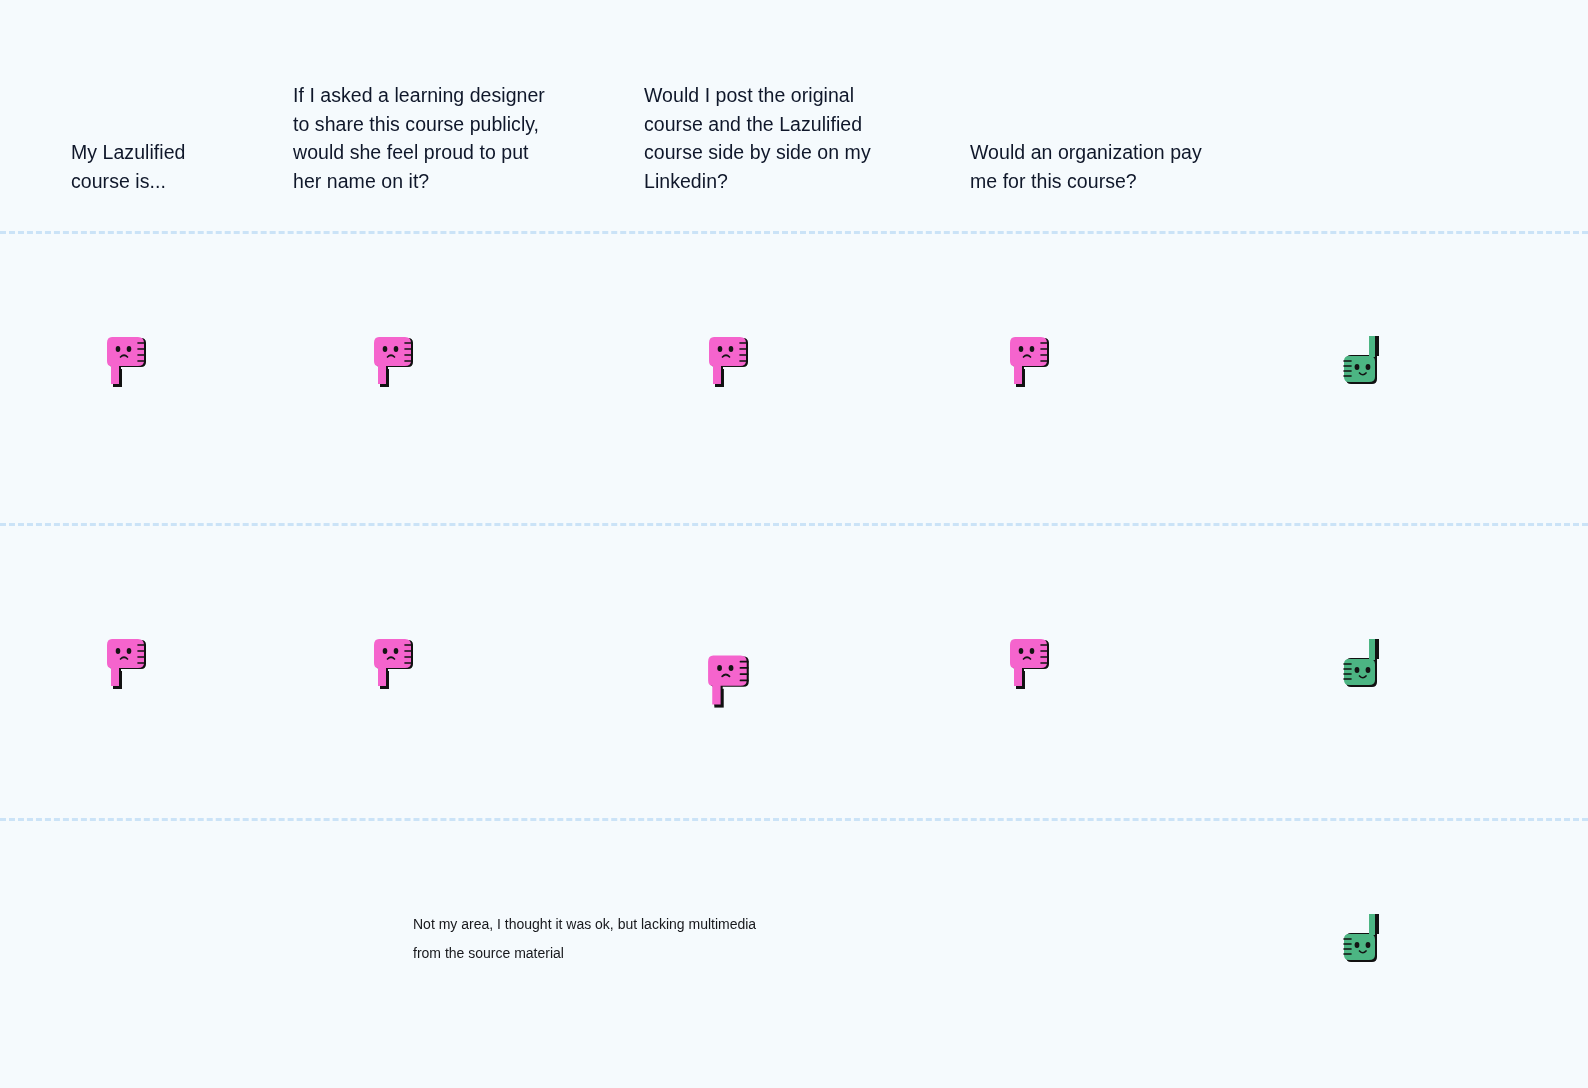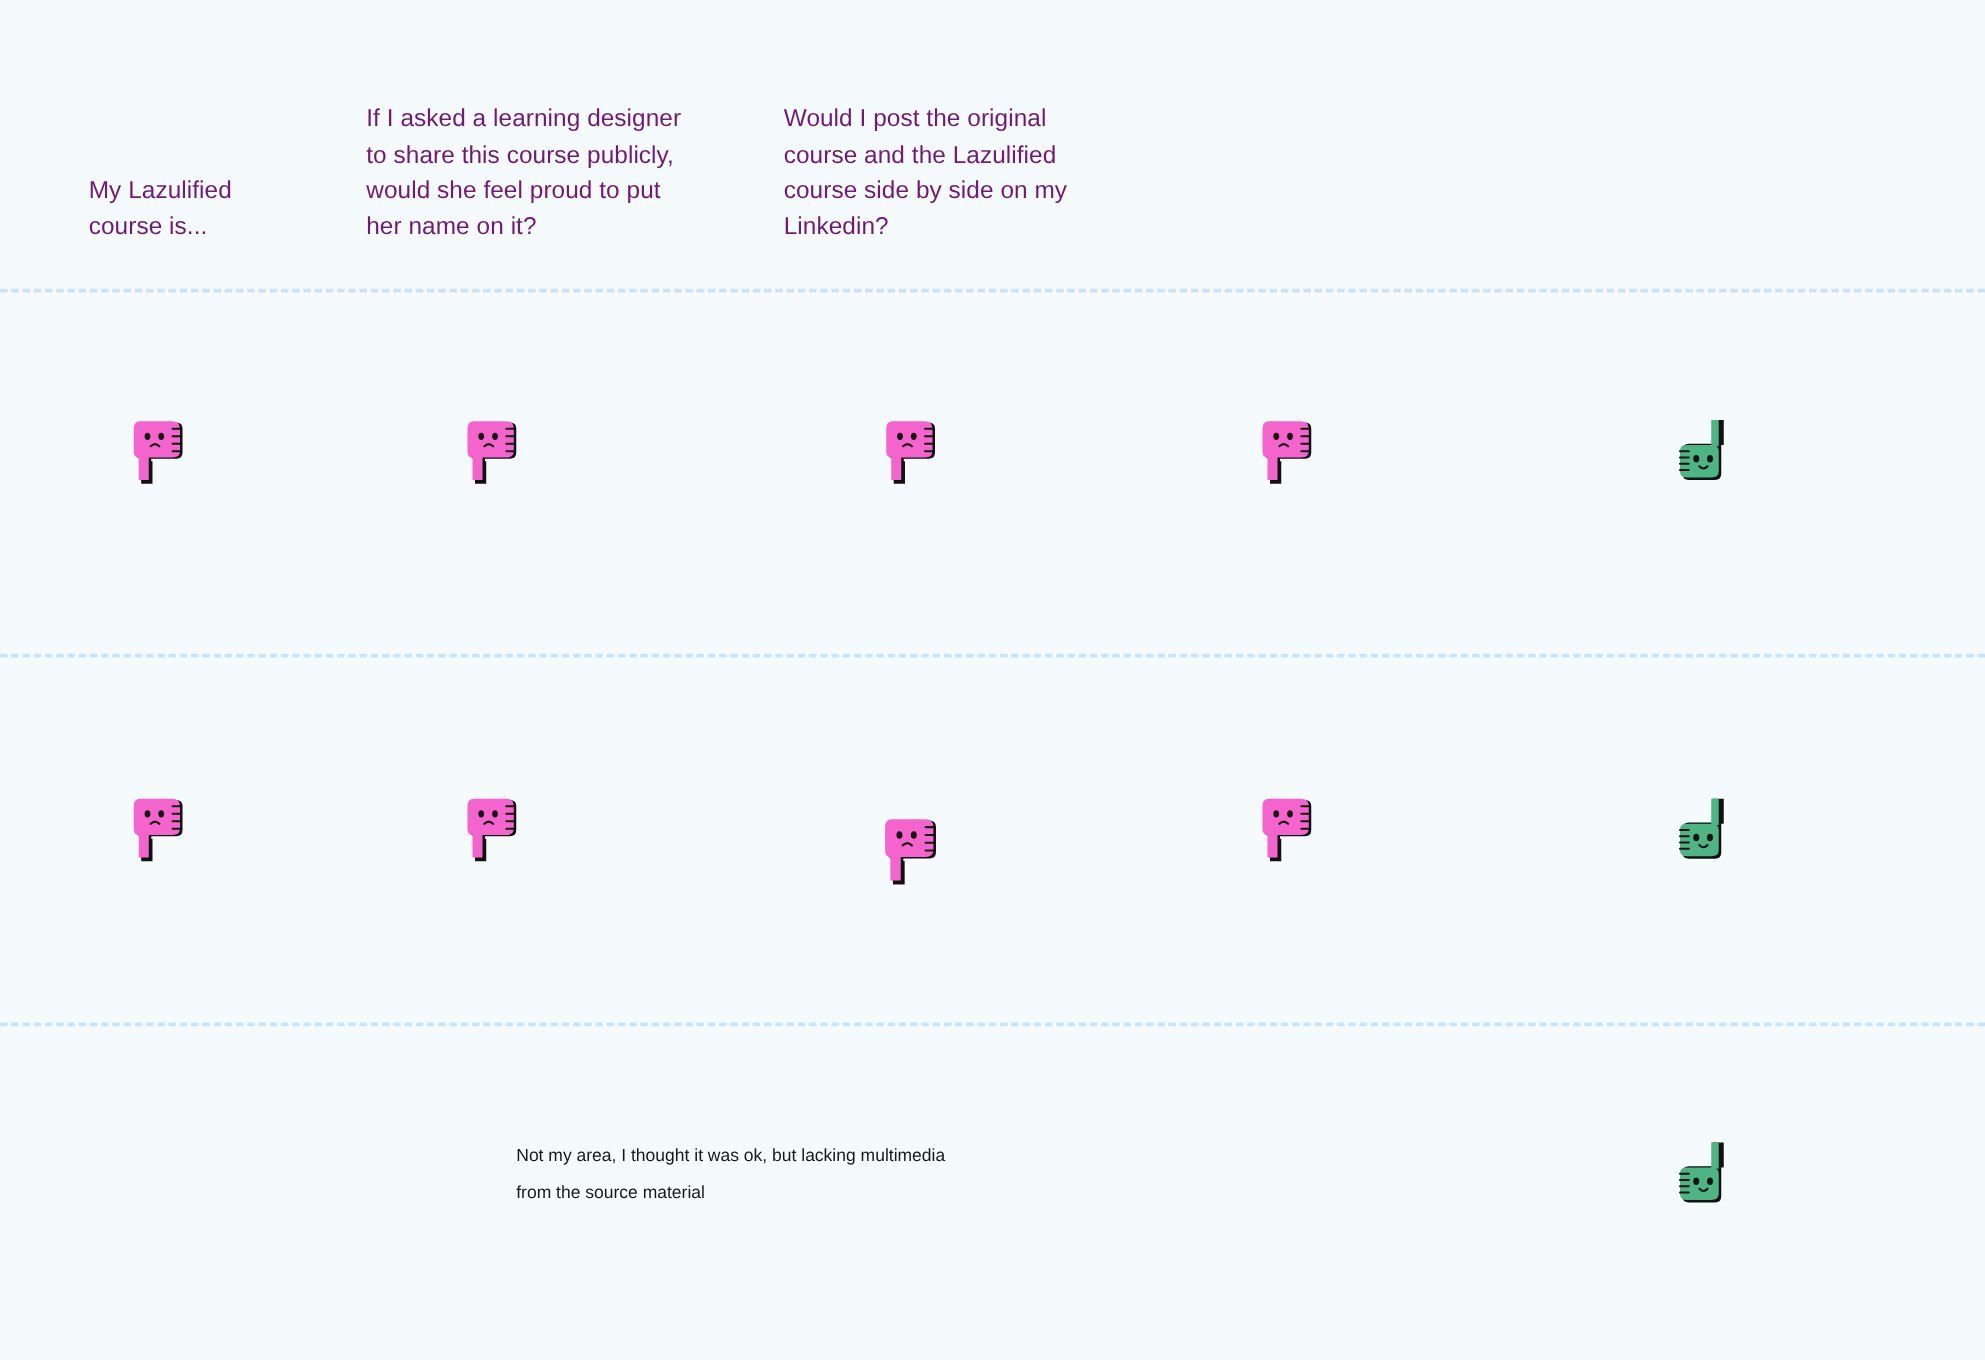--- a/index.html
+++ b/index.html
@@ -30,28 +30,28 @@
     left: 0;
     top: 0;
     width: 1588px;
     height: 232px;
   }
   .col-header {
     position: absolute;
     font-size: 19.5px;
     line-height: 28.5px;
     font-weight: 400;
-    color: #701a75;
+    color: #0f172a;
     letter-spacing: 0.05px;
     white-space: pre-line;
   }
   
   .col-header.c1 { left: 71px;   width: 200px; bottom: 37px; }
   .col-header.c2 { left: 293px;  width: 262px; bottom: 37px; }
-  .col-header.c3 { left: 627px;  width: 250px; bottom: 37px; }
+  .col-header.c3 { left: 644px;  width: 250px; bottom: 37px; }
   .col-header.c4 { left: 970px;  width: 248px; bottom: 37px; }
   .col-header.c5 { left: 1276px; width: 250px; bottom: 37px; }
 
   
   .divider {
     position: absolute;
     left: 0;
     width: 1588px;
     height: 0;
     border-top: 3px dashed #cbe3f7;
@@ -83,20 +83,22 @@
     <div class="col-header c1">My Lazulified
 course is...</div>
     <div class="col-header c2">If I asked a learning designer
 to share this course publicly,
 would she feel proud to put
 her name on it?</div>
     <div class="col-header c3">Would I post the original
 course and the Lazulified
 course side by side on my
 Linkedin?</div>
+    <div class="col-header c4">Would an organization pay
+me for this course?</div>
   </div>
 
   <div class="divider" style="top:231px;"></div>
   <div class="divider" style="top:523px;"></div>
   <div class="divider" style="top:818px;"></div>
 
   <div class="emoji" style="left:105px;  top:335px;">
     <svg width="46" height="54" viewBox="0 0 46 54" aria-hidden="true">
       <g>
         <path d="M8 34 L8 52 L17 52 L17 34 Z" fill="#121212"></path>

